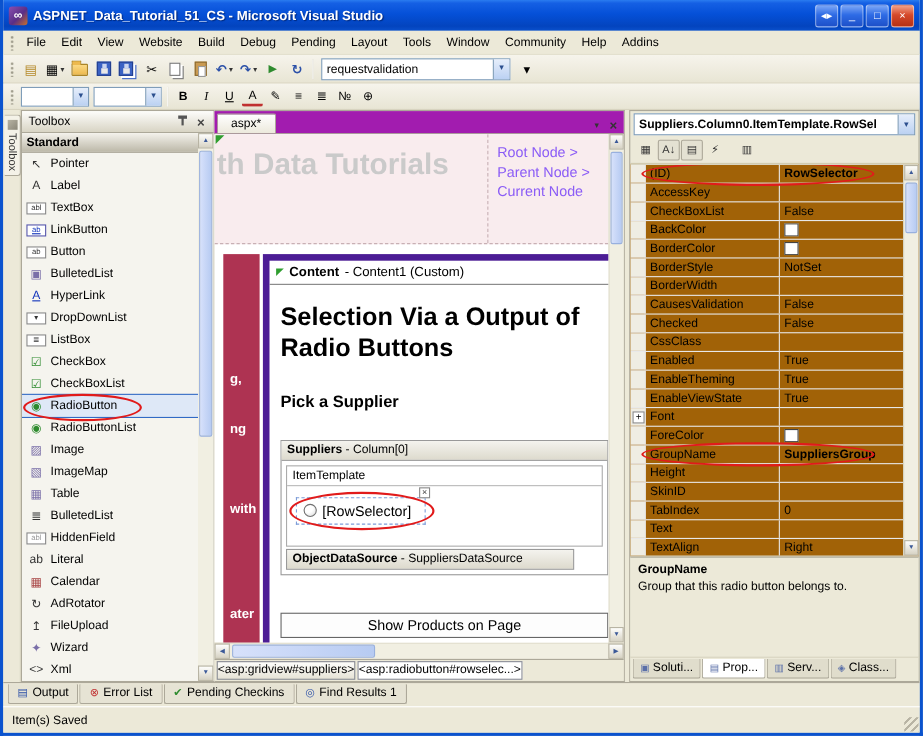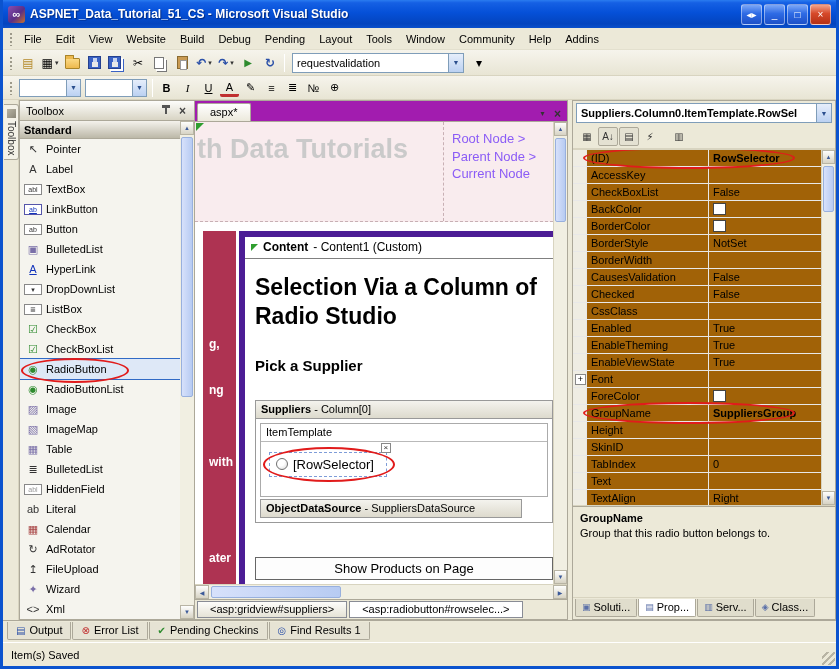--- a/index.html
+++ b/index.html
@@ -168,21 +168,21 @@
   .show-btn { width:298px; margin-top:34px; border:1px solid #666; background:#FDFDFD; text-align:center;
     font-size:13px; padding:3px 0; }
 
   .vscroll { flex:0 0 14px; background:#F1EFE2; display:flex; flex-direction:column; border-left:1px solid #D8D4C0; }
   .vscroll .sb-thumb { left:1px; right:1px; top:2px; height:84px; }
   .hscroll { flex:0 0 14px; display:flex; background:#F1EFE2; border-top:1px solid #D8D4C0; }
   .hscroll .sb-btn { width:14px; }
   .hscroll .sb-thumb { top:1px; bottom:1px; left:2px; width:130px; }
 
   .tagbar { flex:0 0 20px; display:flex; align-items:center; gap:2px; background:#ECE9D8; border-top:1px solid #ACA899; padding:1px 2px; }
-  .tag { border:1px solid #898C95; background:linear-gradient(#FDFDFB,#E6E3D6); padding:1px 12px 2px; font-size:11px; white-space:nowrap; }
+  .tag { border:1px solid #898C95; background:linear-gradient(#FDFDFB,#E6E3D6); padding:1px 0 2px; font-size:11px; white-space:nowrap; }
   .tag.active { background:#FFF; }
 
   .splitter { flex:0 0 4px; }
 
   
   .props { flex:0 0 264px; }
   .obj-row { flex:0 0 24px; display:flex; align-items:center; padding:2px 3px; }
   .obj-combo { flex:1; height:20px; display:flex; align-items:center; background:#FFF; border:1px solid #7F9DB9;
     padding-left:4px; font-weight:bold; white-space:nowrap; overflow:hidden; }
   .obj-combo .arrow { margin-left:auto; flex:0 0 15px; height:18px; display:flex; align-items:center; justify-content:center;
@@ -529,21 +529,21 @@
                 <div class="nav-frag">with</div>
                 <div class="nav-frag">ater</div>
               </div>
             <div class="content-box">
               <div class="content-header">
                 <span class="tri"></span>
                 <b>Content</b>
                   <span> - Content1 (Custom)</span>
               </div>
               <div class="content-inner">
-                <h1>Selection Via a Column of Radio Studio</h1>
+                <h1>Selection Via a Output of Radio Buttons</h1>
                 <div class="pick">Pick a Supplier</div>
                 <div class="gridview">
                   <div class="gv-header">
                     <b>Suppliers</b><span> - Column[0]</span>
                   </div>
                   <div class="gv-body">
                     <div class="itemplate">
                       <div class="it-label">ItemTemplate</div>
                       <div class="it-body">
                         <span class="rowsel circled">

